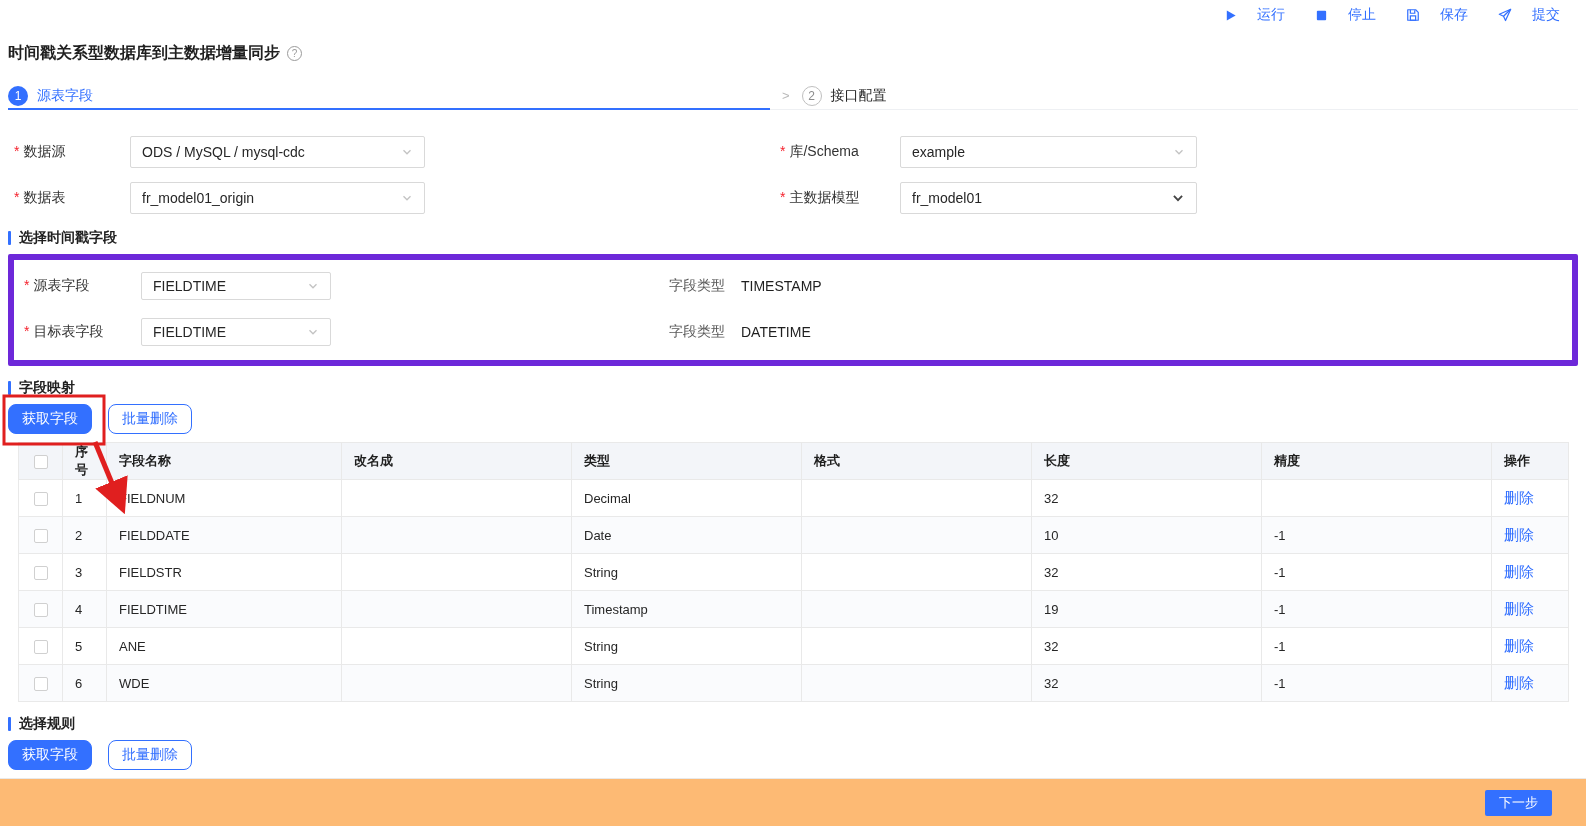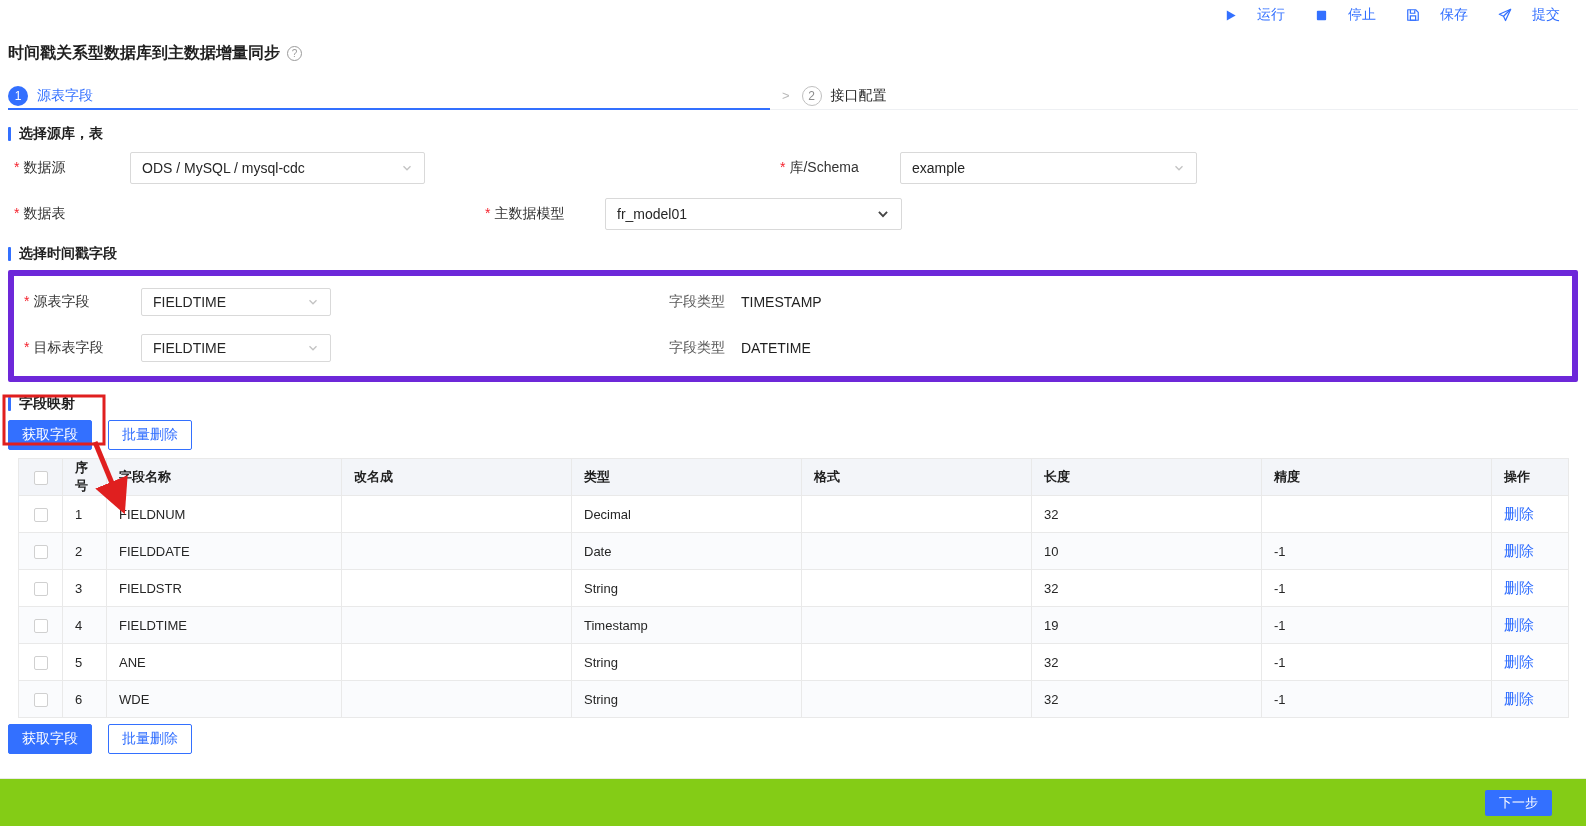--- a/index.html
+++ b/index.html
@@ -29,53 +29,53 @@
   .step.inactive .step-circle { border:1px solid #bfbfbf; color:#8c8c8c; background:#fff; }
   .step.inactive .step-label { color:#262626; }
   .step-sep { color:#b9b9b9; margin:0 12px 0 4px; font-size:13px; }
   .step-underline { position:absolute; left:0; bottom:-1px; width:762px; height:2px; background:#3370ff; }
 
   .section-title { display:flex; align-items:center; gap:8px; height:20px; }
   .section-bar { width:3px; height:14px; background:#3370ff; border-radius:1px; }
   .section-text { font-weight:bold; color:#1f1f1f; }
   .mt14 { margin-top:14px; } .mt12 { margin-top:12px; }
 
-  .form-row { display:flex; align-items:center; margin-top:8px; padding-left:6px; height:32px; }
+  .form-row { display:flex; align-items:center; margin-top:26px; padding-left:6px; height:32px; }
   .form-row + .form-row { margin-top:14px; }
   .f-label { width:116px; color:#333; }
   .req { color:#f5222d; margin-right:4px; }
   .select { height:32px; border:1px solid #d9d9d9; border-radius:2px; background:#fff;
     display:flex; align-items:center; justify-content:space-between; padding:0 11px; cursor:pointer; }
   .select .val { color:#262626; white-space:nowrap; overflow:hidden; }
   .w295 { width:295px; } .w297 { width:297px; }
   .right-label { margin-left:355px; width:120px; }
 
   .ts-box { margin-top:6px; border:6px solid #6d28d9; border-radius:2px; padding:12px 0 14px 10px; }
   .ts-row { display:flex; align-items:center; height:28px; }
   .ts-row + .ts-row { margin-top:18px; }
   .ts-label { width:117px; color:#333; }
   .select.small { height:28px; width:190px; }
   .type-label { margin-left:338px; color:#595959; }
   .type-value { margin-left:16px; color:#1f1f1f; }
 
   .btn-row { display:flex; align-items:center; gap:16px; margin-top:6px; height:30px; }
-  .btn { height:30px; padding:0 13px; border-radius:2px; display:flex; align-items:center; cursor:pointer; white-space:nowrap; }
+  .btn { height:30px; padding:0 13px; border-radius:8px; display:flex; align-items:center; cursor:pointer; white-space:nowrap; }
   .btn-primary { background:#3370ff; border:1px solid #3370ff; color:#fff; }
   .btn-outline { background:#fff; border:1px solid #3370ff; color:#3370ff; }
 
   .mapping-table { margin:8px 10px 0; border-collapse:collapse; table-layout:fixed; width:1550px; }
   .mapping-table th, .mapping-table td { border:1px solid #e9e9e9; padding:0 12px; font-size:13px; text-align:left; overflow:hidden; }
   .mapping-table th { background:#f3f5f9; font-weight:bold; color:#1f1f1f; height:32px; }
   .mapping-table td { height:37px; color:#262626; background:transparent; }
   .mapping-table tbody tr:nth-child(even) td { background:#fafbfd; }
   .c-center { text-align:center !important; padding:0 !important; }
   .checkbox { display:inline-block; width:14px; height:14px; border:1px solid #d0d0d0; border-radius:2px; background:#fff; vertical-align:middle; cursor:pointer; }
   .link { color:#3370ff; cursor:pointer; font-size:15px; }
 
-  .footer { position:absolute; left:0; right:0; bottom:0; height:48px; background:#84cc16; border-top:1px solid #e9e9e9;
+  .footer { position:absolute; left:0; right:0; bottom:0; height:48px; background:#fdba74; border-top:1px solid #e9e9e9;
     display:flex; align-items:center; justify-content:flex-end; padding-right:34px; }
   .btn-next { background:#3370ff; color:#fff; border-radius:2px; height:26px; padding:0 14px; font-size:13px;
     display:flex; align-items:center; cursor:pointer; }
 
   .annotation { position:absolute; left:0; top:0; z-index:10; pointer-events:none; }
 </style>
 </head>
 <body>
 
 <div class="page">
@@ -123,44 +123,46 @@
         <span class="step-label">源表字段</span>
       </div>
       <span class="step-sep">&gt;</span>
       <div class="step inactive">
         <span class="step-circle">2</span>
         <span class="step-label">接口配置</span>
       </div>
       <div class="step-underline"></div>
     </div>
 
-    <div class="section-title mt14">
-      <span class="section-bar"></span>
-      <span class="section-text">选择源库，表</span>
-    </div>
 
     <div class="form-row">
       <span class="f-label"><span class="req">*</span><span>数据源</span></span>
       <div class="select w295">
         <span class="val">ODS / MySQL / mysql-cdc</span>
         <svg width="12" height="12" viewBox="0 0 12 12">
             <path d="M2.5 4.2 L6 7.8 L9.5 4.2" fill="none" stroke="#c3c3c3" stroke-width="1.3"></path>
           </svg>
       </div>
       <span class="f-label right-label"><span class="req">*</span><span>库/Schema</span></span>
       <div class="select w297">
         <span class="val">example</span>
         <svg width="12" height="12" viewBox="0 0 12 12">
             <path d="M2.5 4.2 L6 7.8 L9.5 4.2" fill="none" stroke="#c3c3c3" stroke-width="1.3"></path>
           </svg>
       </div>
     </div>
 
     <div class="form-row">
       <span class="f-label"><span class="req">*</span><span>数据表</span></span>
+      <div class="select w295">
+        <span class="val">fr_model01_origin</span>
+        <svg width="12" height="12" viewBox="0 0 12 12">
+            <path d="M2.5 4.2 L6 7.8 L9.5 4.2" fill="none" stroke="#c3c3c3" stroke-width="1.3"></path>
+          </svg>
+      </div>
       <span class="f-label right-label"><span class="req">*</span><span>主数据模型</span></span>
       <div class="select w297">
         <span class="val">fr_model01</span>
         <svg width="14" height="14" viewBox="0 0 12 12">
             <path d="M2.5 4.2 L6 7.8 L9.5 4.2" fill="none" stroke="#444" stroke-width="1.6"></path>
           </svg>
       </div>
     </div>
 
     <div class="section-title mt14">
@@ -296,20 +298,24 @@
     <td></td>
     <td>String</td>
     <td></td>
     <td>32</td>
     <td>-1</td>
     <td><a class="link">删除</a></td>
   </tr>
 </tbody>
     </table>
 
+    <div class="section-title mt12">
+      <span class="section-bar"></span>
+      <span class="section-text">选择规则</span>
+    </div>
 
     <div class="btn-row">
       <div class="btn btn-primary">获取字段</div>
       <div class="btn btn-outline">批量删除</div>
     </div>
 
   </div>
 
   <div class="footer">
     <div class="btn-next">下一步</div>

